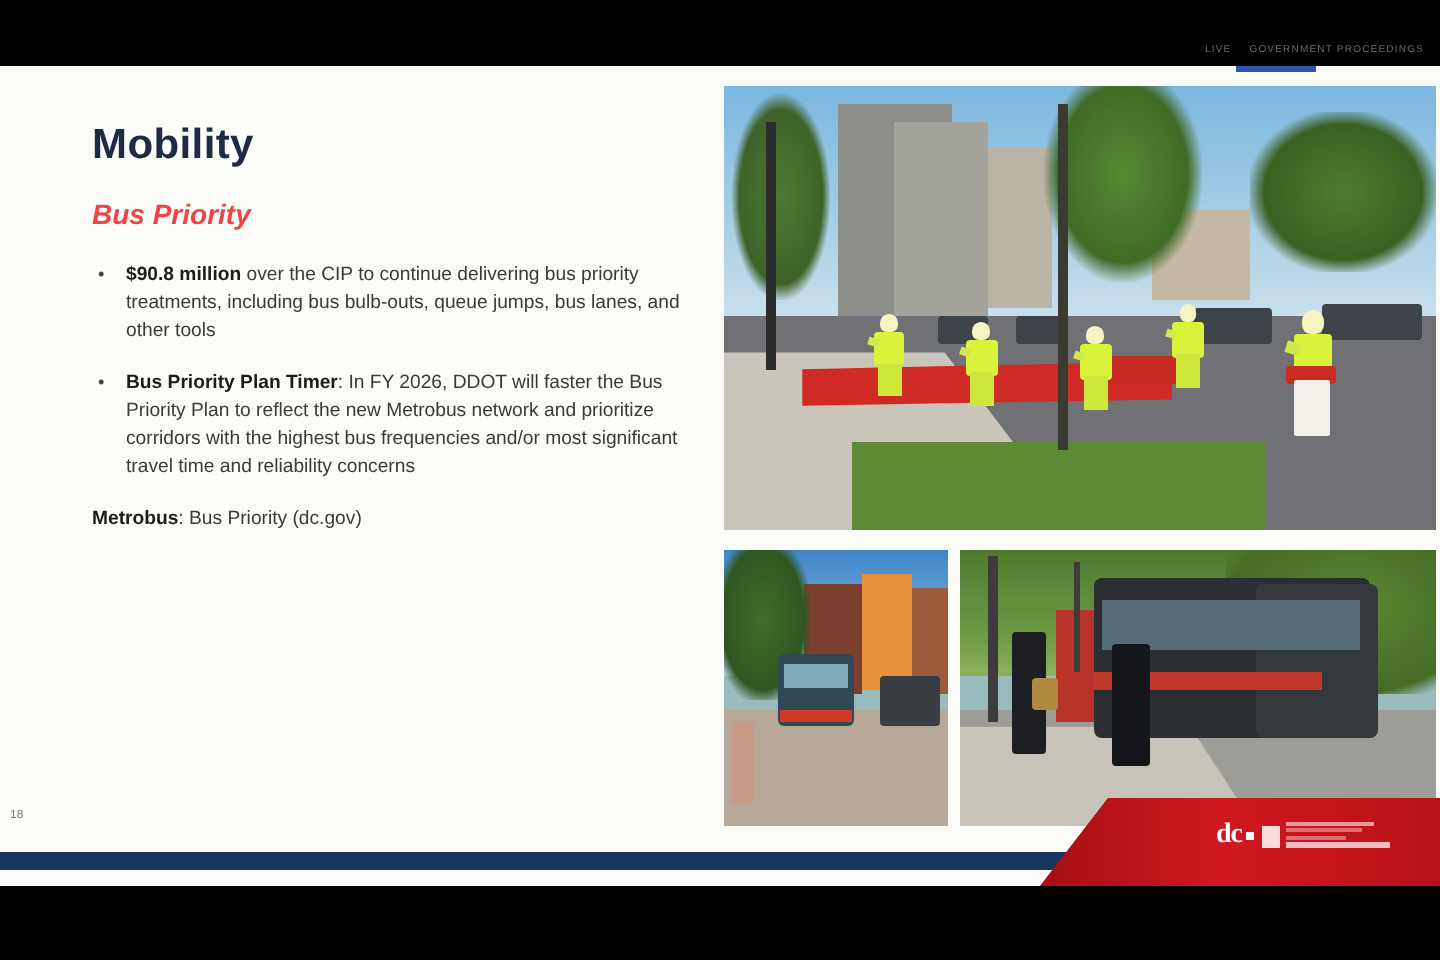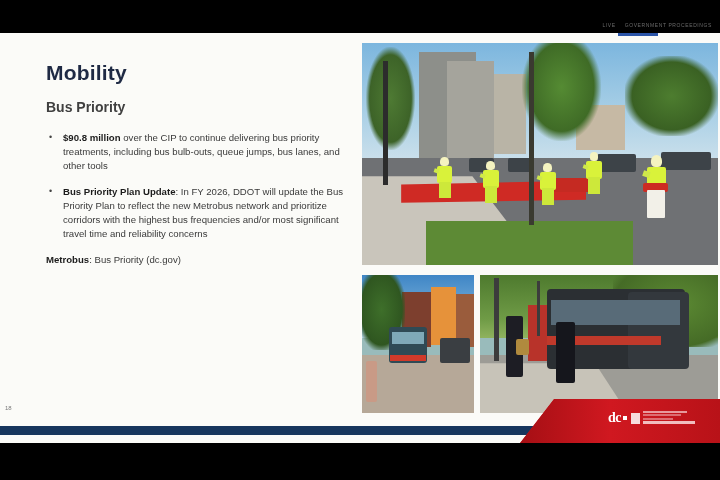--- a/index.html
+++ b/index.html
@@ -15,21 +15,21 @@
   .broadcast-bar{position:absolute;right:8px;top:22px;font-size:5px;color:#6a6a6a;
     letter-spacing:.6px;white-space:nowrap;z-index:41;font-family:"Liberation Sans",sans-serif;}
   .broadcast-bar span{margin-left:7px;}
 
   
   #slide{position:absolute;left:0;top:33px;width:720px;height:473px;background:#fbfbf8;overflow:hidden;}
 
   
   .content{position:absolute;left:46px;top:28px;width:300px;}
   .title{font-size:21px;font-weight:bold;color:#1f2a44;letter-spacing:.2px;margin:0 0 14px 0;}
-  .subtitle{font-size:14px;font-weight:bold;color:#404040;margin:0 0 16px 0;}
+  .subtitle{font-size:14px;font-weight:bold;color:#ef4444;margin:0 0 16px 0;font-style:italic;}
   .lead{font-size:11.5px;line-height:1.55;color:#2b2b2b;font-weight:bold;margin:0 0 12px 0;}
 
   ul.bullets{list-style:none;margin:0;padding:0;}
   ul.bullets li{position:relative;padding-left:17px;margin-bottom:11px;
     font-size:9.6px;line-height:1.48;color:#3a3a3a;}
   ul.bullets li .dot{position:absolute;left:3px;top:0px;color:#444;font-size:9px;}
   ul.bullets li b{color:#1c1c1c;}
 
   .dashboard{font-size:9.6px;color:#3a3a3a;margin-top:13px;}
   .dashboard b{color:#1c1c1c;}
@@ -154,21 +154,21 @@
       <h1 class="title">Mobility</h1>
       <h2 class="subtitle">Bus Priority</h2>
 
       <ul class="bullets">
         <li>
           <span class="dot">•</span>
           <b>$90.8 million</b><span> over the CIP to continue delivering bus priority treatments, including bus bulb-outs, queue jumps, bus lanes, and other tools</span>
         </li>
         <li>
           <span class="dot">•</span>
-          <b>Bus Priority Plan Update</b><span>: In FY 2026, DDOT will update the Bus Priority Plan to reflect the new Metrobus network and prioritize corridors with the highest bus frequencies and/or most significant travel time and reliability concerns</span>
+          <b>Bus Priority Plan Timer</b><span>: In FY 2026, DDOT will faster the Bus Priority Plan to reflect the new Metrobus network and prioritize corridors with the highest bus frequencies and/or most significant travel time and reliability concerns</span>
         </li>
       </ul>
 
       <div class="dashboard">
         <b>Metrobus</b><span>: </span><span>Bus Priority (dc.gov)</span>
       </div>
     </div>
 
     <div class="page-num">18</div>
 

